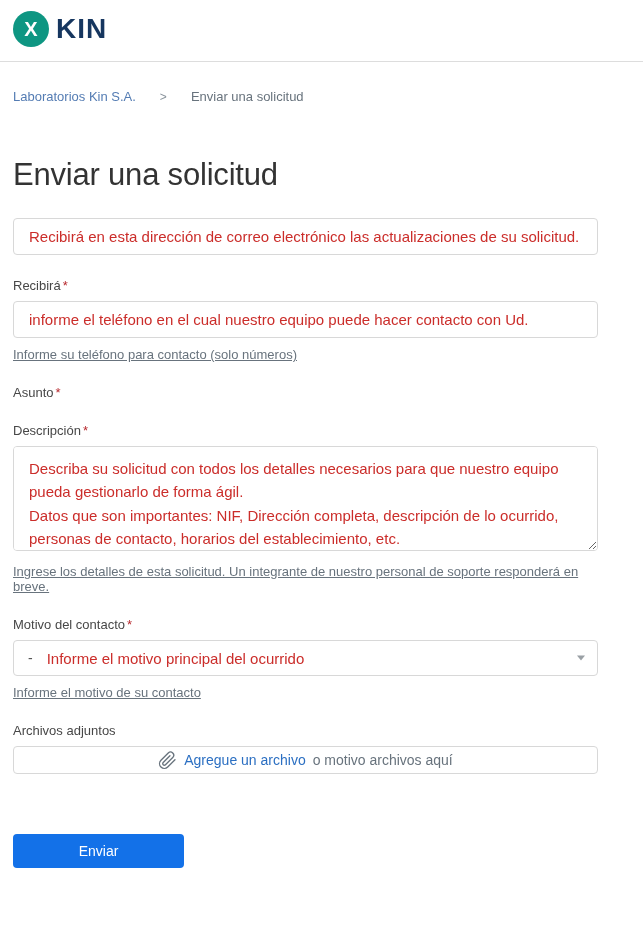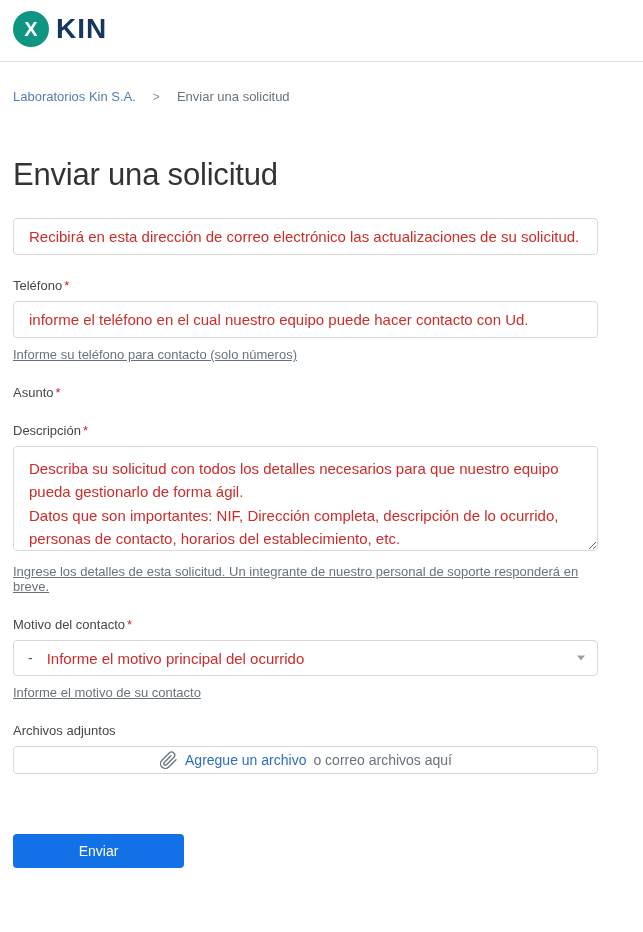--- a/index.html
+++ b/index.html
@@ -26,21 +26,21 @@
   .logo-word {
     font-size: 28px; font-weight: 800; letter-spacing: 1px;
     color: #16365f;
     text-align: right;
   }
 
   
   .breadcrumb {
     margin: 27px 0 0 13px;
     font-size: 13px; color: #68737d;
-    display: flex; align-items: center; gap: 17px;
+    display: flex; align-items: center; gap: 24px;
   }
   .breadcrumb a { color: #547cb3; text-decoration: none; cursor: pointer; }
   .breadcrumb .sep { color: #8a949c; font-size: 12px; }
 
   
   .main { padding: 0 0 0 13px; width: 598px; }
   .page-title {
     margin-top: 53px;
     font-size: 31px; font-weight: 400; color: #333333;
     letter-spacing: -0.2px;
@@ -152,21 +152,21 @@
     <h1 class="page-title">Enviar una solicitud</h1>
 
     <form>
 
       <div class="field">
         <input type="text" class="text-input" value="Recibirá en esta dirección de correo electrónico las actualizaciones de su solicitud." style="">
       </div>
 
       <div class="field">
         <label class="field-label">
-          <span>Teléfono</span><span class="req">*</span>
+          <span>Recibirá</span><span class="req">*</span>
         </label>
         <input type="text" class="text-input" value="informe el teléfono en el cual nuestro equipo puede hacer contacto con Ud." style="">
         <div class="hint">Informe su teléfono para contacto (solo números)</div>
       </div>
 
       <div class="field">
         <label class="field-label">
           <span>Asunto</span><span class="req">*</span>
         </label>
       </div>
@@ -194,21 +194,21 @@
 
       <div class="field">
         <label class="field-label">Archivos adjuntos</label>
         <div class="drop-area">
           <span class="clip-icon">
             <svg width="19" height="19" viewBox="0 0 24 24" fill="none" stroke="currentColor" stroke-width="1.7" stroke-linecap="round" stroke-linejoin="round">
               <path d="M21.44 11.05l-9.19 9.19a6 6 0 0 1-8.49-8.49l9.19-9.19a4 4 0 0 1 5.66 5.66l-9.2 9.19a2 2 0 0 1-2.83-2.83l8.49-8.48"></path>
             </svg>
           </span>
           <a class="attach-link">Agregue un archivo</a>
-          <span class="attach-rest">o correo archivos aquí</span>
+          <span class="attach-rest">o motivo archivos aquí</span>
         </div>
       </div>
 
       <div class="submit-row">
         <button type="button" class="submit-btn">Enviar</button>
       </div>
 
     </form>
   </main>
 </div>

